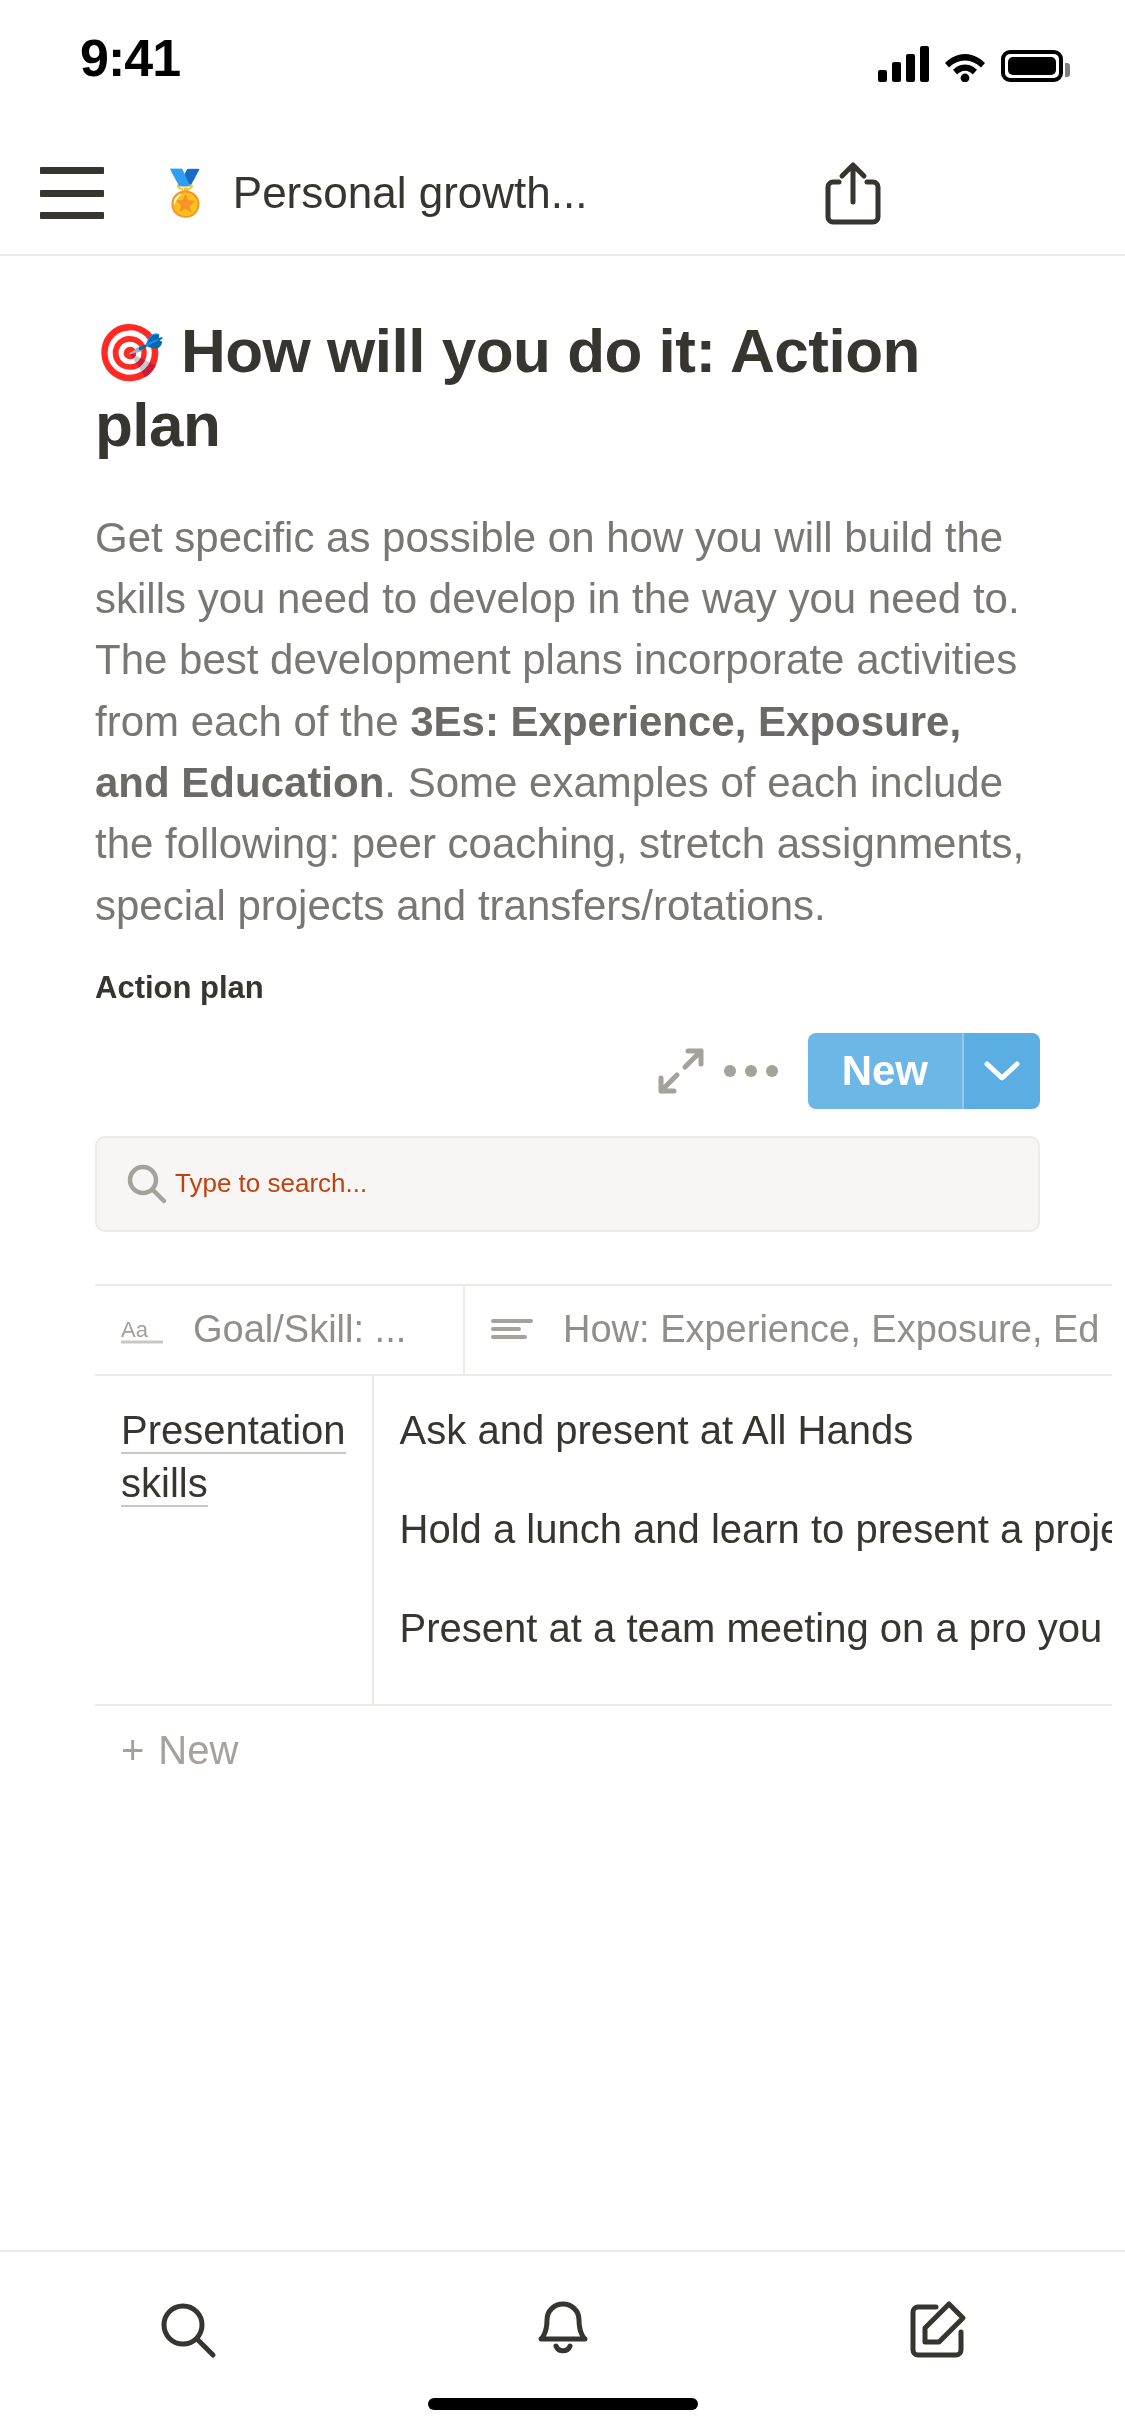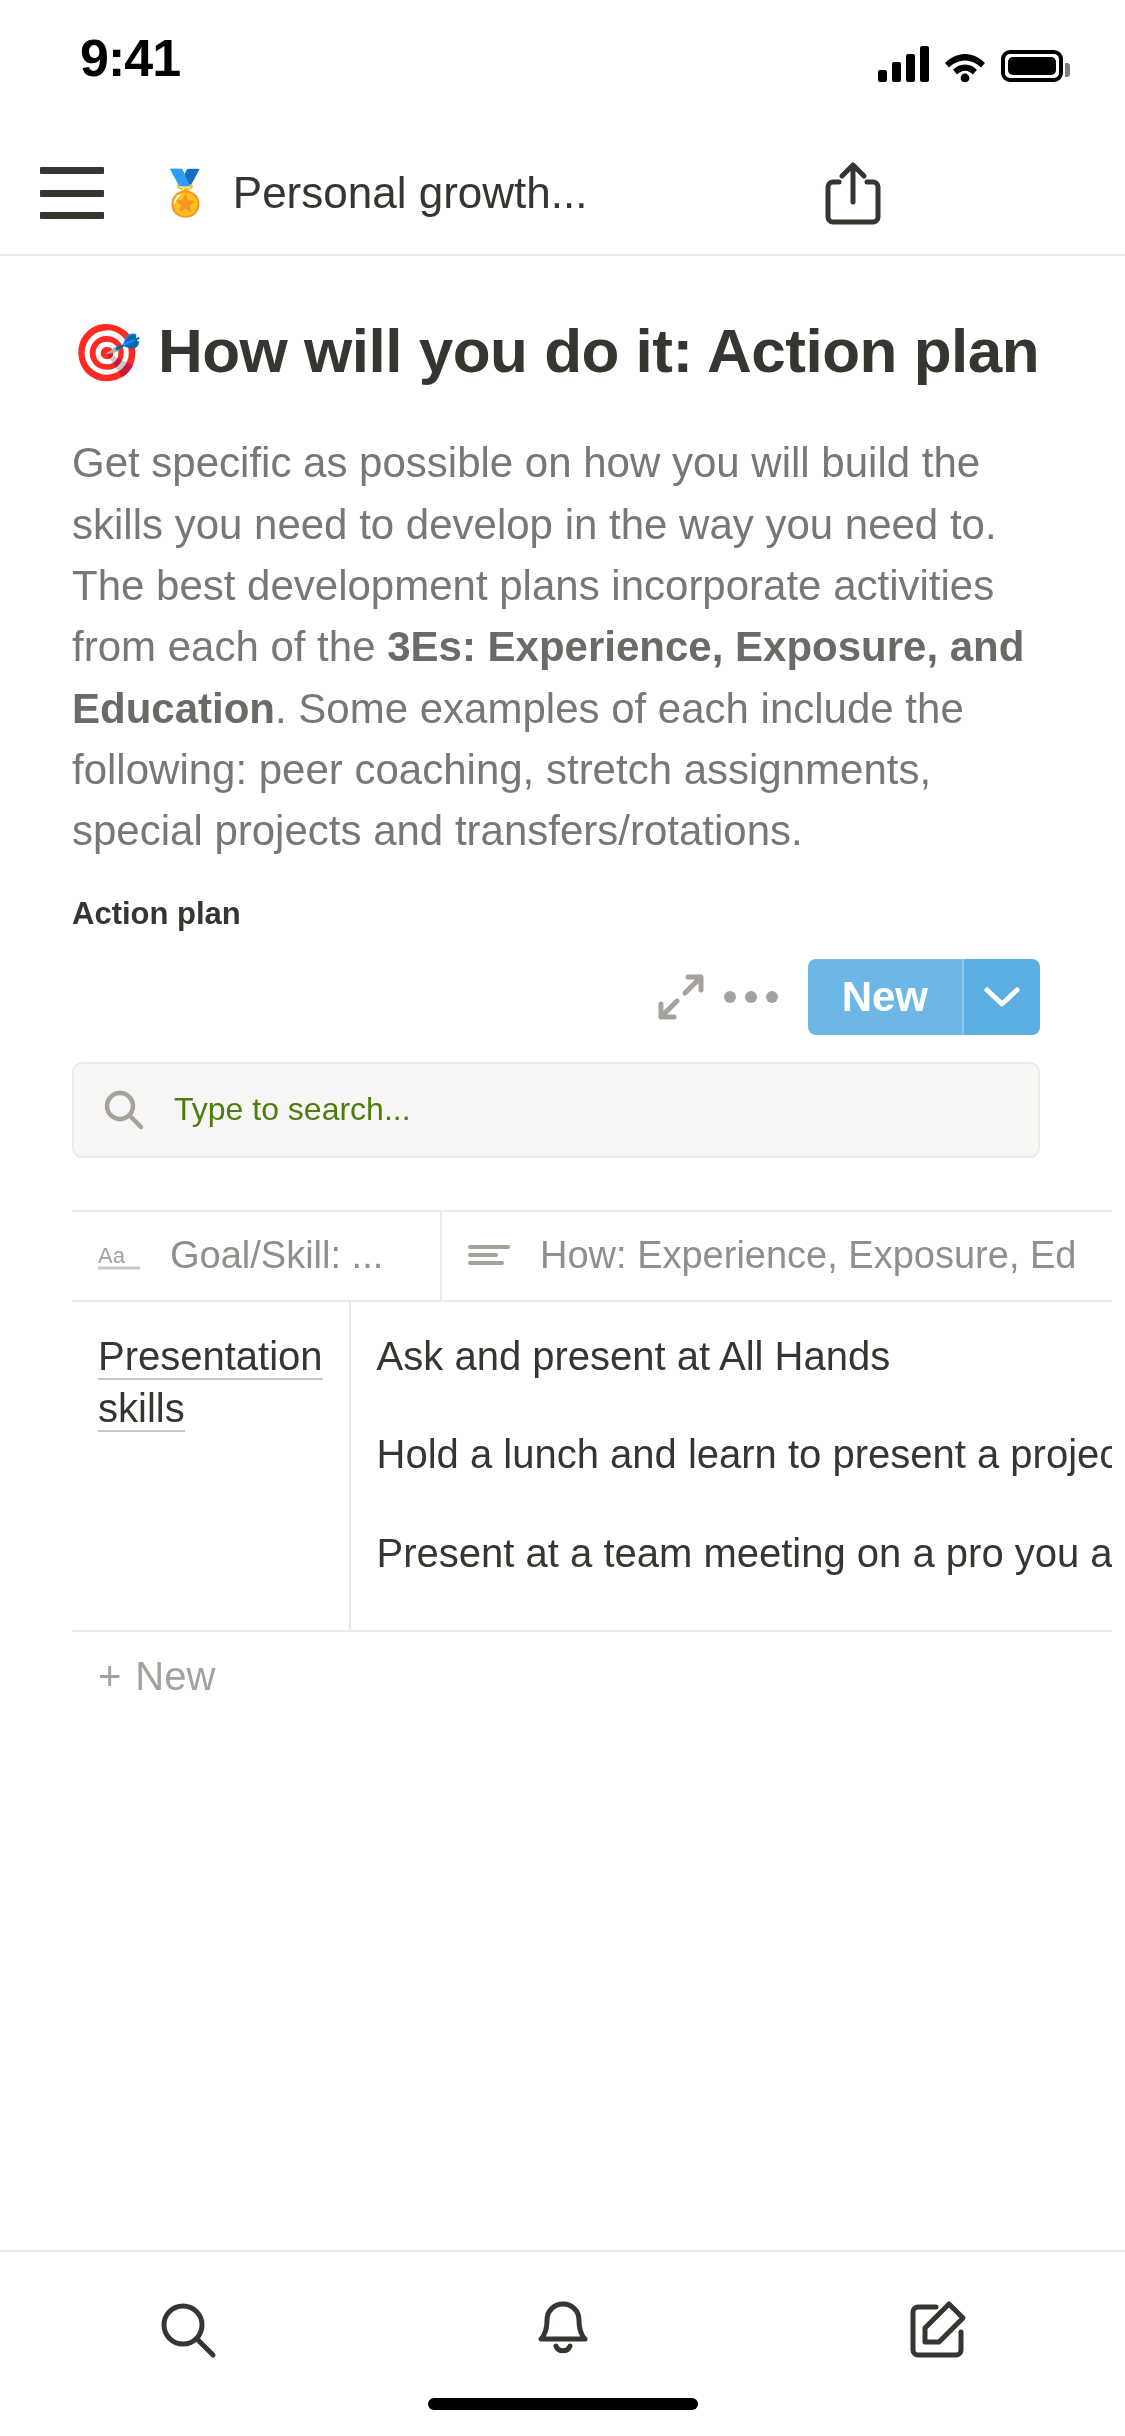--- a/index.html
+++ b/index.html
@@ -37,21 +37,21 @@
     display:flex; align-items:center; background:#fff;
     border-bottom:2px solid #eceae6;
   }
   .hamburger { width:64px; height:52px; margin-left:40px; display:flex; flex-direction:column; justify-content:space-between; cursor:pointer; }
   .hamburger span { display:block; height:7px; background:#37352f; border-radius:1px; }
   .nav-emoji { margin-left:54px; font-size:44px; line-height:1; }
   .nav-title { margin-left:20px; font-size:44px; color:#37352f; white-space:nowrap; }
   .share-btn { position:absolute; right:238px; top:50%; transform:translateY(-50%); width:68px; height:68px; display:flex; align-items:center; justify-content:center; cursor:pointer; }
 
   
-  .content { position:absolute; top:256px; left:0; width:1112px; bottom:186px; overflow:hidden; }
+  .content { position:absolute; top:256px; left:0; width:1112px; bottom:186px; overflow:hidden;padding-left:23px; }
   .page-title {
     margin:58px 70px 0 72px;
     font-size:62px; line-height:1.2; font-weight:700; color:#37352f;
     letter-spacing:-0.5px;
   }
   .page-title .t-emoji { font-size:56px; }
   .body-text {
     margin:44px 72px 0 72px;
     font-size:42px; line-height:1.46; color:#787774;
   }
@@ -80,21 +80,21 @@
     display:flex; align-items:center; justify-content:center;
     border-left:2px solid #ffffff55;
   }
 
   
   .search-wrap {
     margin:26px 72px 0 72px; height:96px;
     background:#f7f6f5; border:2px solid #eceae6; border-radius:10px;
     display:flex; align-items:center; padding:0 28px;
   }
-  .search-text { margin-left:28px; font-size:32px; color:#4d7c0f; }
+  .search-text { margin-left:6px; font-size:26px; color:#c2410c; }
 
   
   .table { margin:52px 0 0 72px; width:1400px; }
   .thead { display:flex; border-top:2px solid #eceae6; border-bottom:2px solid #eceae6; height:92px; }
   .th { display:flex; align-items:center; gap:30px; padding:0 26px; font-size:38px; color:#918f8b; white-space:nowrap; }
   .th.col1 { width:370px; border-right:2px solid #eceae6; }
   .th.col2 { flex:1; }
   .trow { display:flex; min-height:330px; border-bottom:2px solid #eceae6; }
   .td { padding:28px 26px 30px 26px; font-size:40px; color:#37352f; line-height:1.32; }
   .td.col1 { width:370px; border-right:2px solid #eceae6; }

